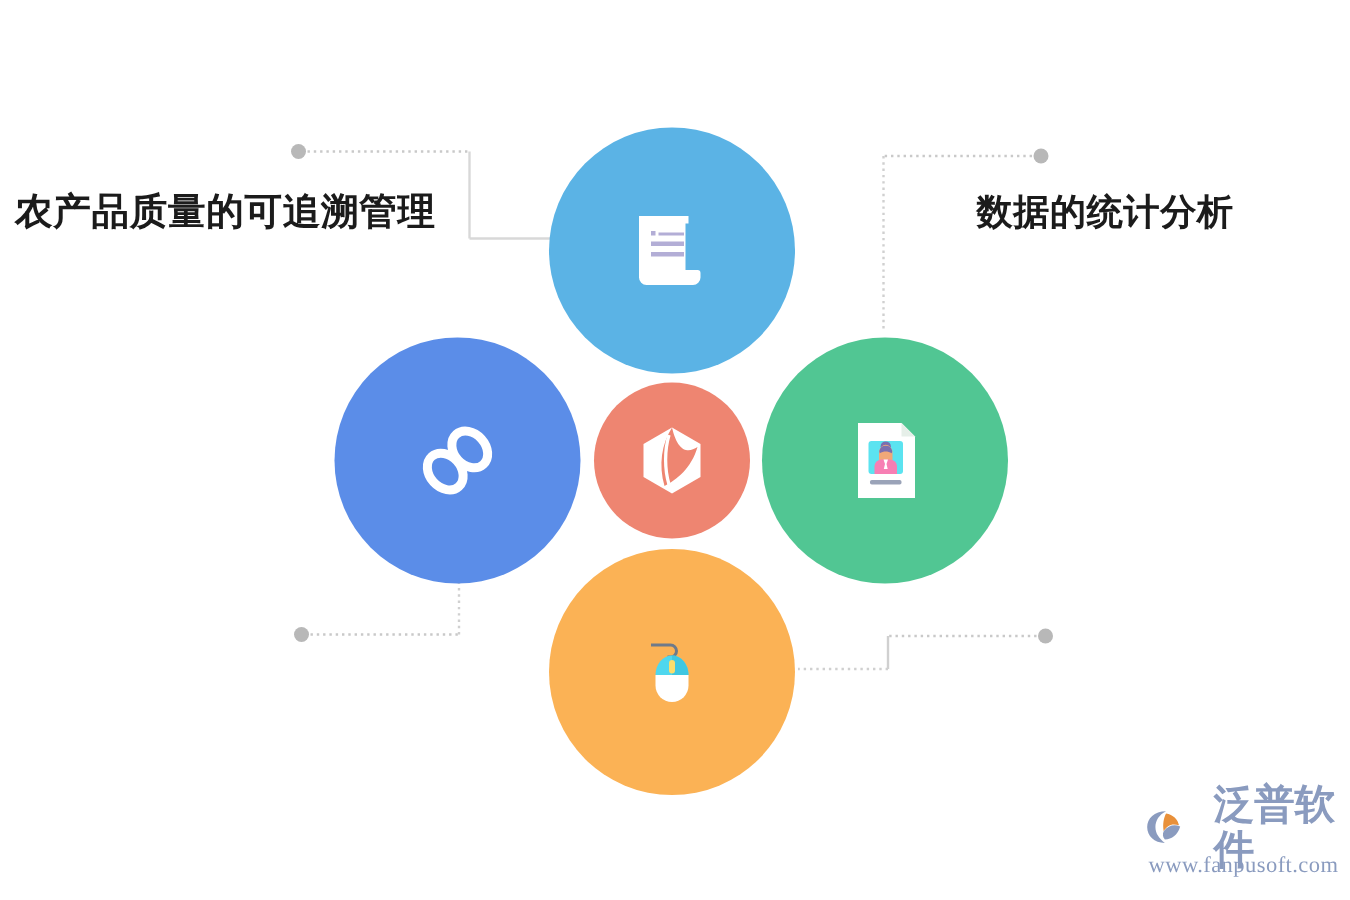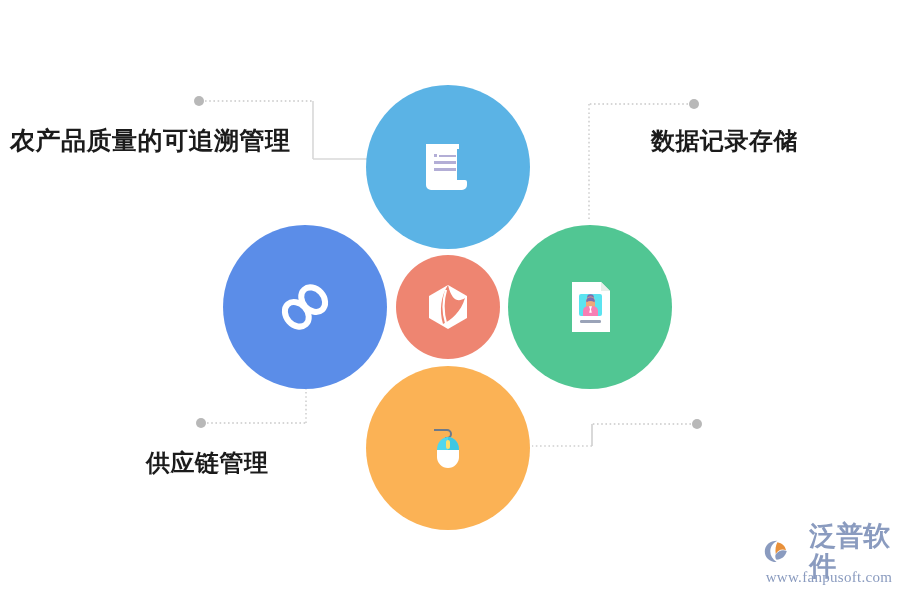--- a/index.html
+++ b/index.html
@@ -168,22 +168,21 @@
       <path d="M21 34 a11 13 0 0 1 22 0 z" fill="#4FD7EE"></path>
       <path d="M32 21 a11 13 0 0 1 11 13 h-11 z" fill="#3FC7E2"></path>
 
       <path d="M21 34 h22 v7 a11 11 0 0 1 -22 0 z" fill="#ffffff"></path>
 
       <rect x="30" y="24" width="4" height="9" rx="2" fill="#FBDD6C"></rect>
     </svg>
   </div>
 
   <div class="label label-lg" style="left:10px; top:124px;">农产品质量的可追溯管理</div>
-  <div class="label label-md" style="left:651px; top:125px;">数据记录存储</div>
-  <div class="label label-md" style="left:146px; top:447px;">供应链管理</div>
+  <div class="label label-md" style="left:651px; top:125px;">数据的统计分析</div>
 
   <div class="logo-wrap">
     <div class="logo-row">
       <svg width="32" height="30" viewBox="0 0 32 30">
         <path d="M17 2 C7 2 1 8 1 15.5 C1 23 7 29 16 29 C11 25 8 21 8 15.5 C8 10 11 5 17 2 Z" fill="#8a9bbf"></path>
         <path d="M17 4 C23 5 27 9 28 14 C22 12 18 14 15 19 C14 13 15 8 17 4 Z" fill="#E8903A"></path>
         <path d="M15 19 C19 14 24 13 29 15 C27 22 22 26 16 26 C14 24 14 21 15 19 Z" fill="#8a9bbf"></path>
       </svg>
       <span class="logo-cn">泛普软件</span>
     </div>

